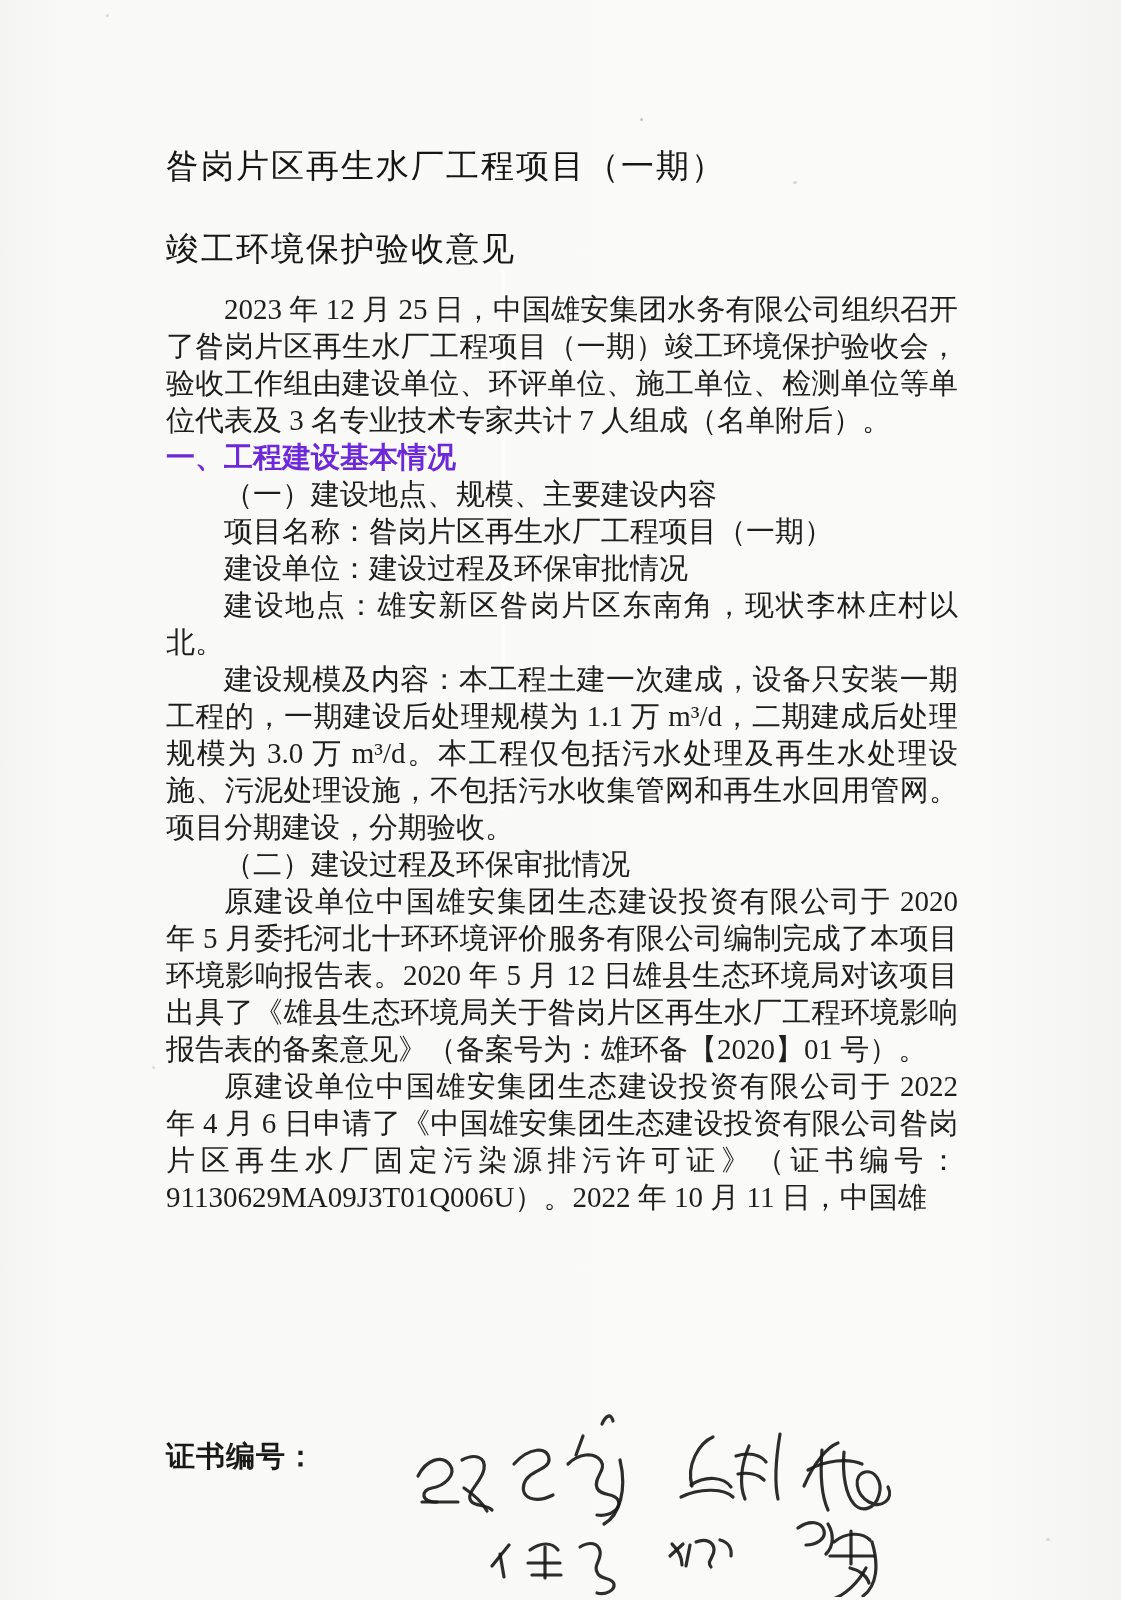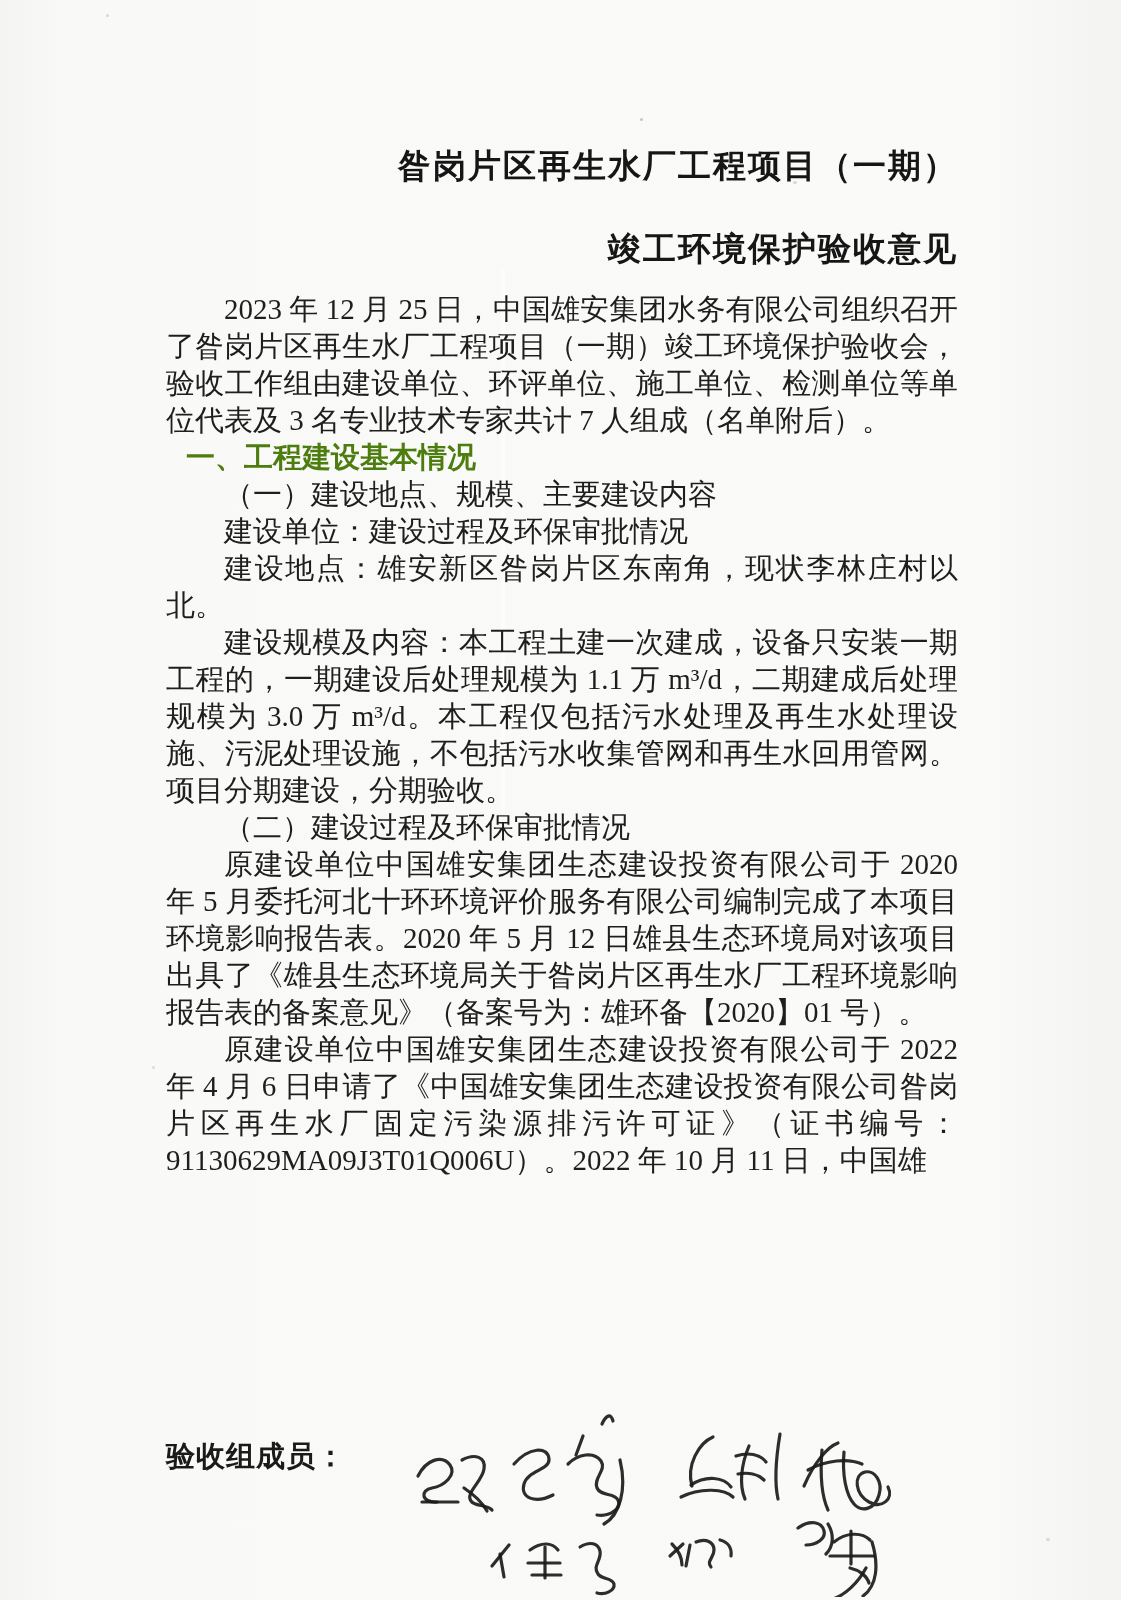--- a/index.html
+++ b/index.html
@@ -8,32 +8,32 @@
     background:linear-gradient(90deg,#f4f4f2 0%,#f9f9f7 6%,#fafaf8 88%,#f3f3f1 100%);
     font-family:"Liberation Serif","DejaVu Serif",serif;
     color:#1c1c1c;
     -webkit-font-smoothing:antialiased;
   }
   .page{position:absolute;inset:0;}
   .content{
     position:absolute;left:166px;top:146px;width:792px;
   }
   .title-line{
-    text-align:right;font-size:33px;font-weight:bold;line-height:40px;
+    text-align:left;font-size:33px;font-weight:normal;line-height:40px;
     letter-spacing:2px;color:#161616;
   }
   .title-line + .title-line{margin-top:43px;}
   .text-block{margin-top:22px;}
   .para{
     font-size:29px;line-height:37px;margin:0;text-align:justify;
     text-indent:58px;color:#1e1e1e;
     font-weight:500;
   }
   .para.no-indent{text-indent:0;}
-  .para.heading{font-weight:bold;color:#4d7c0f;margin-left:20px;}
+  .para.heading{font-weight:bold;color:#6d28d9;}
   .footer-label{
     position:absolute;left:166px;top:1437px;
     font-size:29px;font-weight:600;color:#1a1a1a;letter-spacing:1px;
   }
   .signatures{
     position:absolute;left:380px;top:1392px;width:660px;height:205px;
   }
   .signatures path{
     fill:none;stroke:#1b1b1b;stroke-width:3.2;
     stroke-linecap:round;stroke-linejoin:round;opacity:.92;
@@ -63,30 +63,31 @@
   <div class="speck s5"></div>
 
   <div class="content">
     <div class="title-line">昝岗片区再生水厂工程项目（一期）</div>
     <div class="title-line">竣工环境保护验收意见</div>
 
     <div class="text-block">
       <p class="para">2023 年 12 月 25 日，中国雄安集团水务有限公司组织召开了昝岗片区再生水厂工程项目（一期）竣工环境保护验收会，验收工作组由建设单位、环评单位、施工单位、检测单位等单位代表及 3 名专业技术专家共计 7 人组成（名单附后）。</p>
       <p class="para heading no-indent">一、工程建设基本情况</p>
       <p class="para">（一）建设地点、规模、主要建设内容</p>
+      <p class="para">项目名称：昝岗片区再生水厂工程项目（一期）</p>
       <p class="para">建设单位：建设过程及环保审批情况</p>
       <p class="para">建设地点：雄安新区昝岗片区东南角，现状李林庄村以北。</p>
       <p class="para">建设规模及内容：本工程土建一次建成，设备只安装一期工程的，一期建设后处理规模为 1.1 万 m³/d，二期建成后处理规模为 3.0 万 m³/d。本工程仅包括污水处理及再生水处理设施、污泥处理设施，不包括污水收集管网和再生水回用管网。项目分期建设，分期验收。</p>
       <p class="para">（二）建设过程及环保审批情况</p>
       <p class="para">原建设单位中国雄安集团生态建设投资有限公司于 2020 年 5 月委托河北十环环境评价服务有限公司编制完成了本项目环境影响报告表。2020 年 5 月 12 日雄县生态环境局对该项目出具了《雄县生态环境局关于昝岗片区再生水厂工程环境影响报告表的备案意见》（备案号为：雄环备【2020】01 号）。</p>
       <p class="para">原建设单位中国雄安集团生态建设投资有限公司于 2022 年 4 月 6 日申请了《中国雄安集团生态建设投资有限公司昝岗片区再生水厂固定污染源排污许可证》（证书编号：91130629MA09J3T01Q006U）。2022 年 10 月 11 日，中国雄</p>
     </div>
   </div>
 
-  <div class="footer-label">验收组成员：</div>
+  <div class="footer-label">证书编号：</div>
 
   <svg class="signatures" viewBox="0 0 660 205" xmlns="http://www.w3.org/2000/svg">
     <g>
       <path d="M38,84 c8,-16 24,-22 32,-11 c7,10 -6,21 -18,23 c-12,2 -11,15 5,14"></path>
       <path d="M42,110 h36"></path>
       <path d="M82,68 c13,-7 24,-3 22,9 c-2,13 -19,24 -13,32 c4,6 15,3 21,9"></path>
       <path d="M84,96 c9,6 18,14 23,23"></path>
     </g>
     <g>
       <path d="M134,72 c15,-17 34,-18 35,-5 c1,11 -21,11 -25,25 c-4,14 11,20 29,11"></path>

